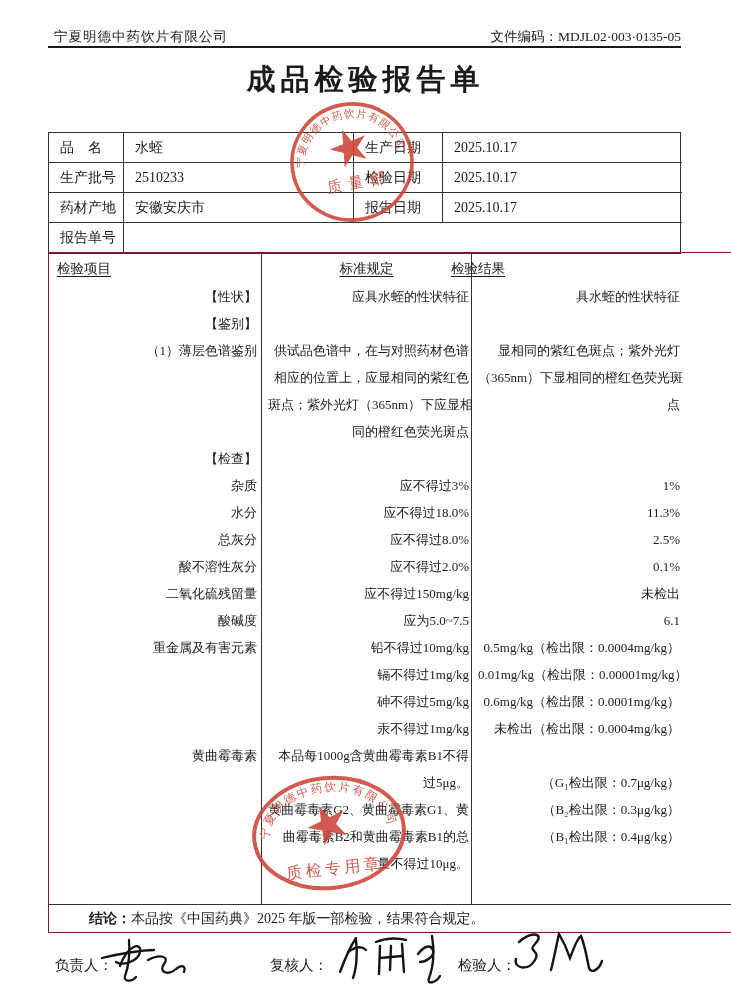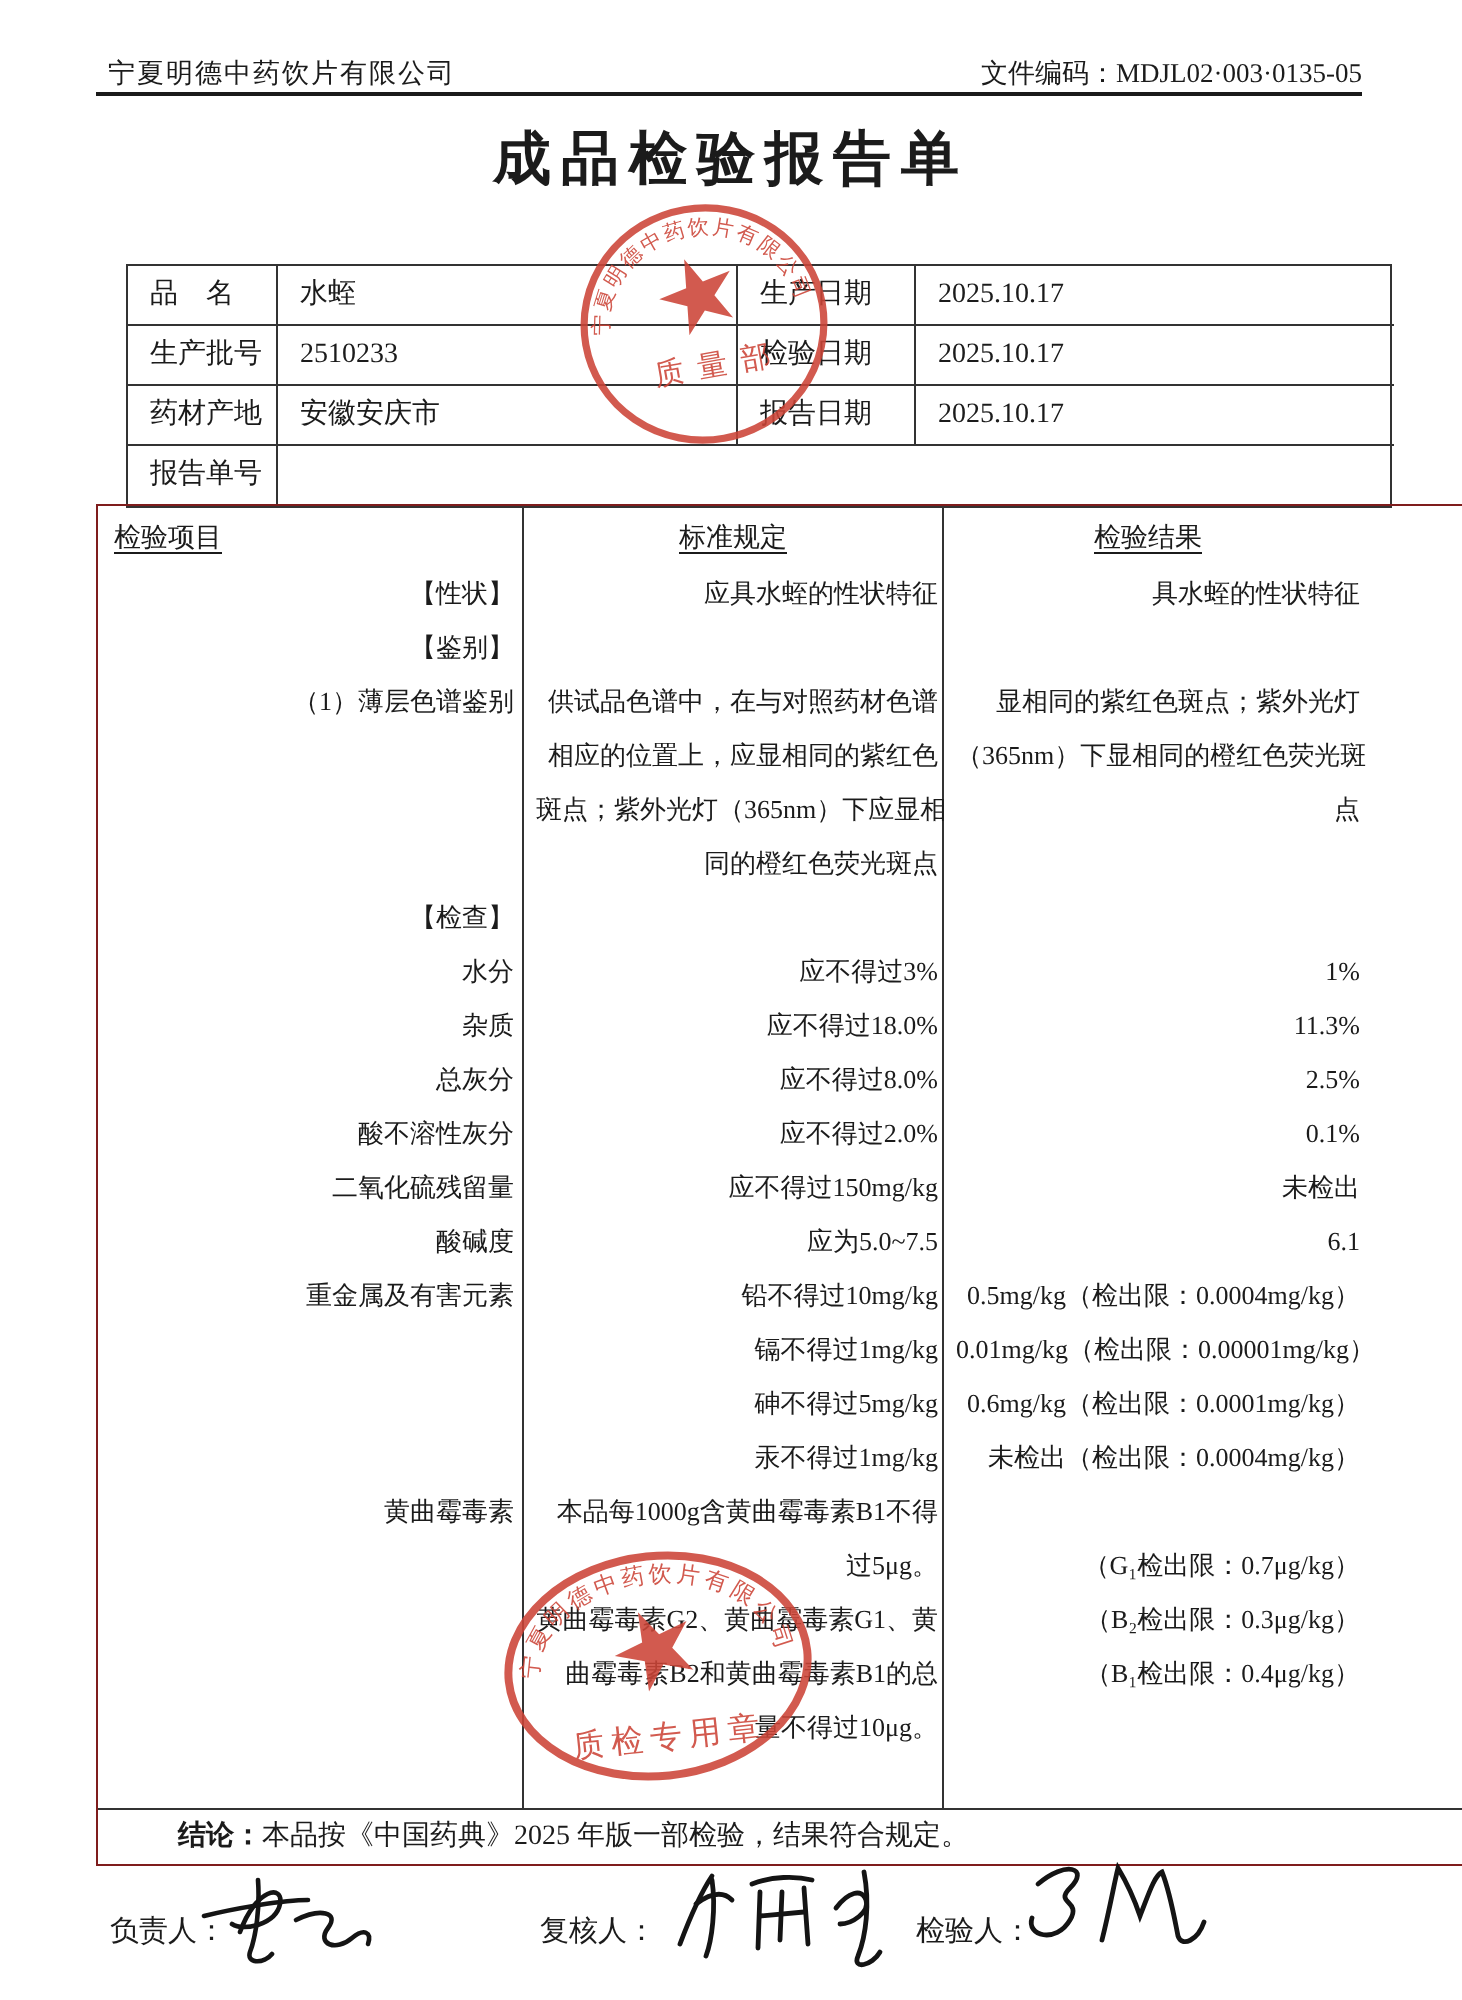--- a/index.html
+++ b/index.html
@@ -12,36 +12,36 @@
   
   .ph-company{left:54px;top:28px;font-size:13.5px;letter-spacing:1px;}
   .ph-code{right:50px;top:28px;font-size:13.5px;}
   .ph-rule{left:48px;top:46px;width:633px;height:2px;background:#1a1a1a;}
   
   .doc-title{left:0;top:60px;width:731px;text-align:center;
     font-size:29px;font-weight:bold;letter-spacing:5px;}
   
   .info-table{left:48px;top:132px;width:633px;border:1px solid #333;
     display:grid;grid-template-columns:75px 230px 89px 239px;
-    grid-auto-rows:30px;font-size:14px;box-sizing:border-box;margin-left:15px;}
+    grid-auto-rows:30px;font-size:14px;box-sizing:border-box;}
   .info-table .cell{border-right:1px solid #333;border-bottom:1px solid #333;
     padding-left:11px;line-height:29px;white-space:pre;overflow:hidden;box-sizing:border-box;}
   .info-table .cell.last-col{border-right:none;}
   .info-table .cell.last-row{border-bottom:none;}
   .info-table .cell.span3{grid-column:2 / 5;}
   
   .main-table{left:48px;top:252px;width:685px;height:681px;border:1px solid #7f1d1d;box-sizing:border-box;}
   .vline{position:absolute;top:0;width:1px;height:651px;background:#333;}
   .vline.v1{left:212px;} .vline.v2{left:422px;}
   .hline-conclusion{position:absolute;top:651px;left:0;width:100%;height:1px;background:#333;}
   .col-header{position:absolute;top:7px;font-size:13.5px;
     text-decoration:underline;text-underline-offset:3px;}
   .col-header.h1{left:8px;}
   .col-header.h2{left:213px;width:209px;text-align:center;}
-  .col-header.h3{left:421px;width:208px;text-align:center;}
+  .col-header.h3{left:402px;width:208px;}
   .body-col{position:absolute;top:30px;font-size:13px;text-align:right;}
   .body-col .tline{height:27px;line-height:27px;white-space:pre;}
   .col-items{left:8px;width:200px;}
   .col-standards{left:219px;width:201px;}
   .col-results{left:429px;width:202px;}
   .conclusion-row{position:absolute;top:652px;left:0;width:100%;height:28px;
     line-height:28px;padding-left:40px;font-size:14px;box-sizing:border-box;white-space:pre;}
   .conclusion-row .c-label{font-weight:bold;}
   
   .sig-label{top:956px;font-size:14.5px;}
@@ -85,22 +85,22 @@
   <div class="col-header h3">检验结果</div>
 
   <div class="body-col col-items">
       <div class="tline">【性状】</div>
       <div class="tline">【鉴别】</div>
       <div class="tline">（1）薄层色谱鉴别</div>
       <div class="tline">&nbsp;</div>
       <div class="tline">&nbsp;</div>
       <div class="tline">&nbsp;</div>
       <div class="tline">【检查】</div>
+      <div class="tline">杂质</div>
       <div class="tline">水分</div>
-      <div class="tline">杂质</div>
       <div class="tline">总灰分</div>
       <div class="tline">酸不溶性灰分</div>
       <div class="tline">二氧化硫残留量</div>
       <div class="tline">酸碱度</div>
       <div class="tline">重金属及有害元素</div>
       <div class="tline">&nbsp;</div>
       <div class="tline">&nbsp;</div>
       <div class="tline">&nbsp;</div>
       <div class="tline">黄曲霉毒素</div>
       <div class="tline">&nbsp;</div>

